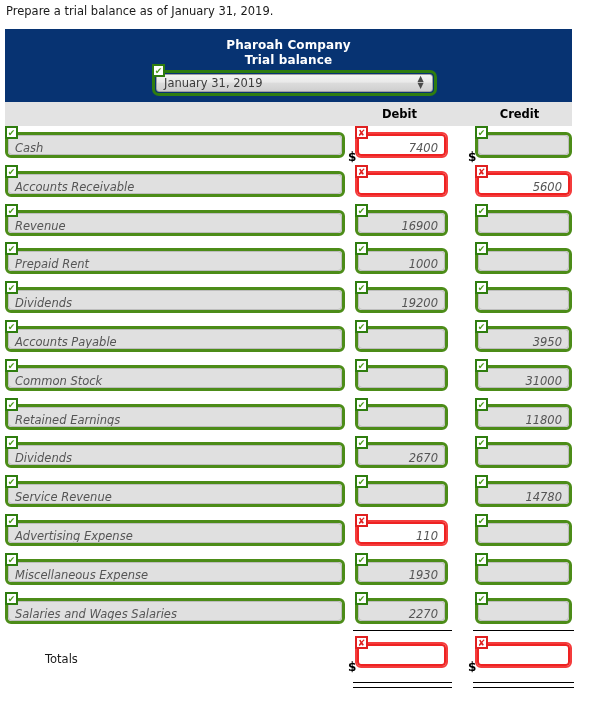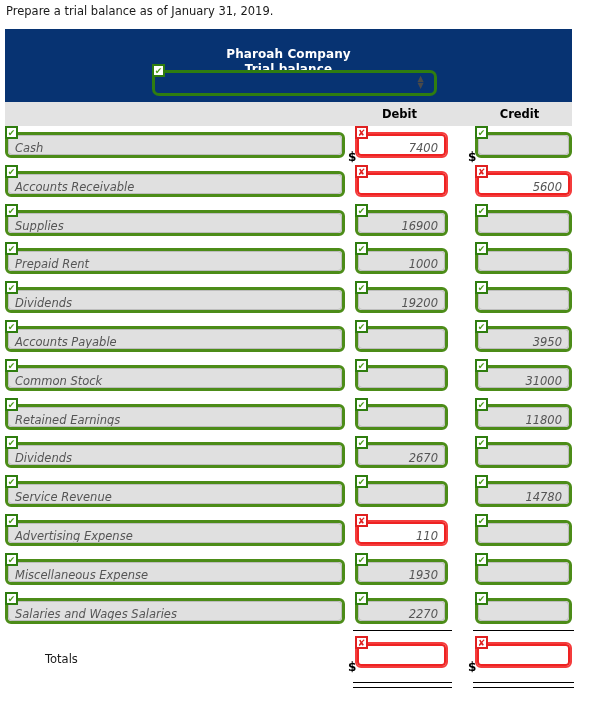--- a/index.html
+++ b/index.html
@@ -42,21 +42,21 @@
     position: relative;
   }
   .hdr-line {
     color: #ffffff;
     font-weight: bold;
     font-size: 12px;
     text-align: center;
     line-height: 14px;
     letter-spacing: .1px;
   }
-  #hdr-company { padding-top: 18px; }
+  #hdr-company { padding-top: 9px; }
   #hdr-subtitle { padding-top: 1px; text-align: center; }
 
   
   #period-wrap {
     position: absolute;
     left: 147px;
     top: 41px;
     width: 285px;
     height: 26px;
   }
@@ -243,20 +243,21 @@
 <div id="instruction">Prepare a trial balance as of January 31, 2019.</div>
 
 <div id="tb-table">
 
   <div id="tb-header">
     <div class="hdr-line" id="hdr-company">Pharoah Company</div>
     <div class="hdr-line" id="hdr-subtitle">Trial balance</div>
 
     <div id="period-wrap">
       <div class="badge ok" id="period-badge">✔</div>
+      <div id="period-select">January 31, 2019</div>
       <div id="period-arrows">
         <span>▲</span>
         <span>▼</span>
       </div>
       <div class="outline-green"></div>
     </div>
   </div>
 
   <div id="col-head">
     <div class="ch" id="ch-debit">Debit</div>
@@ -290,21 +291,21 @@
           <div class="inner txt-right"></div>
         </div>
         <div class="field bad col-credit">
           <div class="badge bad">✘</div>
           <div class="inner txt-right">5600</div>
         </div>
       </div>
       <div class="row">
         <div class="field ok col-account">
           <div class="badge ok">✔</div>
-          <div class="inner txt-left">Supplies</div>
+          <div class="inner txt-left">Revenue</div>
         </div>
         <div class="field ok col-debit">
           <div class="badge ok">✔</div>
           <div class="inner txt-right">16900</div>
         </div>
         <div class="field ok col-credit">
           <div class="badge ok">✔</div>
           <div class="inner txt-right"></div>
         </div>
       </div>

